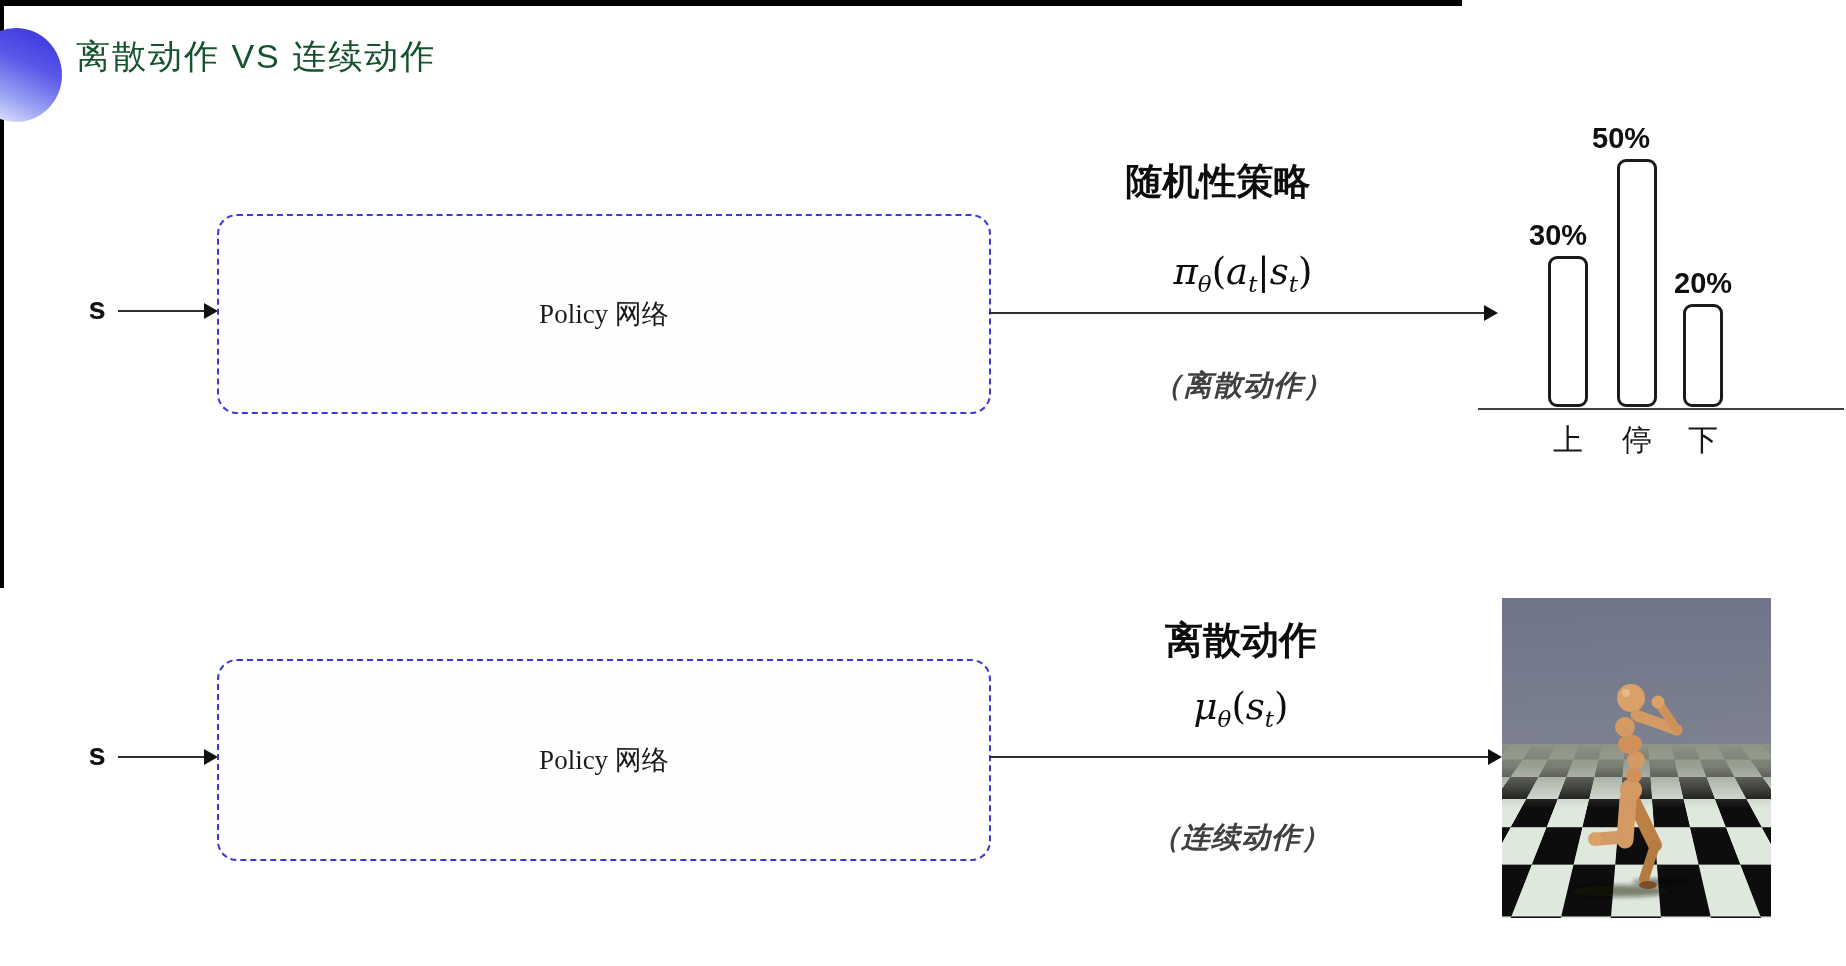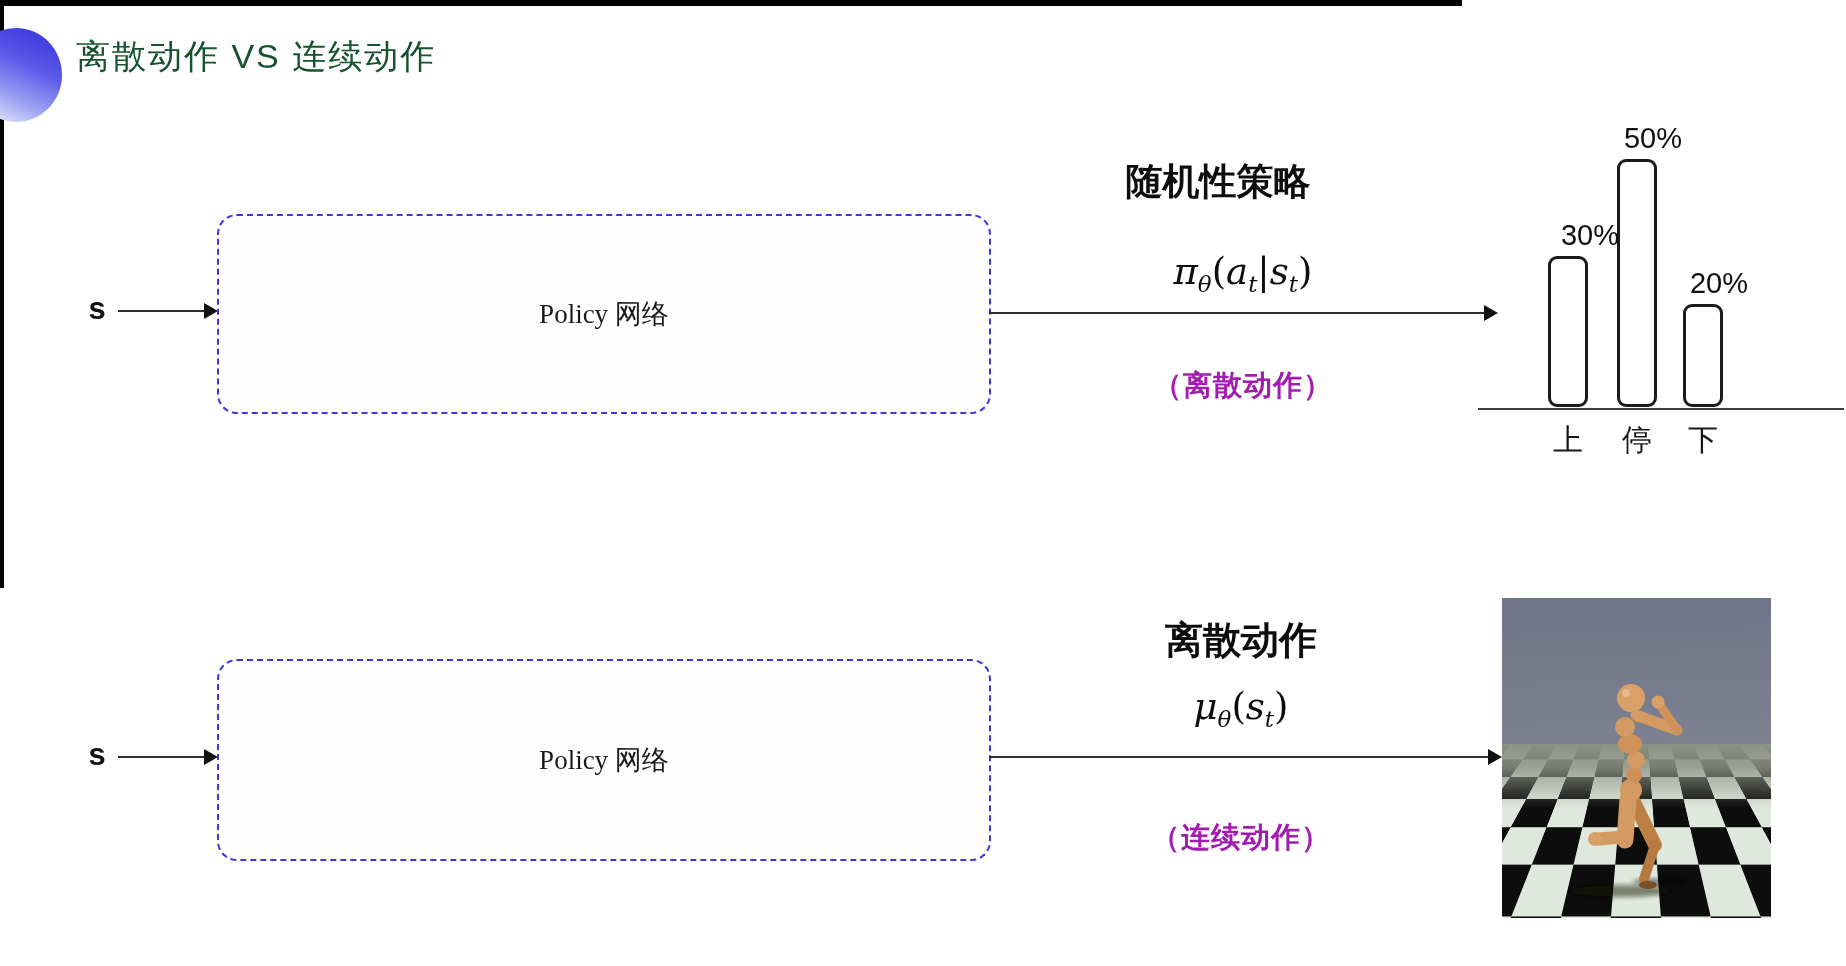--- a/index.html
+++ b/index.html
@@ -36,28 +36,28 @@
     width:770px;border:2px dashed #3a38d8;border-radius:20px;background:#fefefe;
     display:flex;align-items:center;justify-content:center;
   }
   .policy-box-label{font-size:27px;color:#1a1a1a;font-family:Liberation Serif, serif;}
 
   .center-col{width:410px;text-align:center;white-space:nowrap;}
   .policy-name{font-size:37px;font-weight:600;color:#0d0d0d;}
   .formula{font-family:"DejaVu Serif", serif;font-style:italic;font-size:37px;color:#0d0d0d;}
   .formula sub{font-size:0.62em;font-style:italic;}
   .formula .upright{font-style:normal;}
-  .action-caption{font-size:29px;font-weight:600;color:#a21caf;letter-spacing:1px;}
+  .action-caption{font-size:29px;font-weight:600;color:#404040;letter-spacing:1px;font-style:italic;}
 
   
   .chart{left:1478px;top:118px;width:366px;height:350px;}
   .chart-bars{position:absolute;left:0;top:0;width:366px;height:290px;}
   .chart-baseline{position:absolute;left:0;top:290px;width:366px;height:0;border-top:2px solid #3f3f3f;}
   .bar{position:absolute;bottom:1px;width:34px;background:#fff;border:3px solid #1b1b1b;border-radius:9px;}
-  .bar-value{position:absolute;width:90px;text-align:right;font-size:29px;font-weight:400;color:#0f0f0f;}
+  .bar-value{position:absolute;width:90px;text-align:left;font-size:29px;font-weight:700;color:#0f0f0f;}
   .bar-cat{position:absolute;top:302px;width:90px;text-align:center;font-size:30px;font-weight:500;color:#161616;}
 
   
   .sim{
     left:1502px;top:598px;width:269px;height:320px;overflow:hidden;
     background:linear-gradient(178deg,#6f7489 0%,#7e8290 52%,#8f928f 100%);
   }
   .sim-floor{
     position:absolute;left:-130px;top:147px;width:530px;height:430px;
     background:repeating-conic-gradient(#0d0d0d 0% 25%,#dfe8dd 25% 50%);
@@ -105,21 +105,21 @@
   <div class="chart-bars" id="chart-bars">
       <div class="bar" style="left: 70px; height: 145px;"></div>
       <div class="bar" style="left: 139px; height: 242px;"></div>
       <div class="bar" style="left: 205px; height: 97px;"></div>
     </div>
   <div class="chart-baseline"></div>
 <div class="bar-value" style="left: 51px; top: 101px;">30%</div>
     <div class="bar-cat" style="left: 45px;">上</div>
     <div class="bar-value" style="left: 114px; top: 4px;">50%</div>
     <div class="bar-cat" style="left: 114px;">停</div>
-    <div class="bar-value" style="left: 180px; top: 149px;">20%</div>
+    <div class="bar-value" style="left: 180px; top: 149px; padding-left: 16px;">20%</div>
     <div class="bar-cat" style="left: 180px;">下</div>
   </div>
 
 <div class="abs s-label" style="left:80px;top:737px;">s</div>
 <div class="abs arrow-line" style="left:118px;top:756px;width:88px;"></div>
 <div class="abs arrow-head" style="left:204px;top:749px;"></div>
 
 <div class="abs policy-box" style="left:217px;top:659px;height:198px;">
   <span class="policy-box-label">Policy 网络</span>
 </div>

